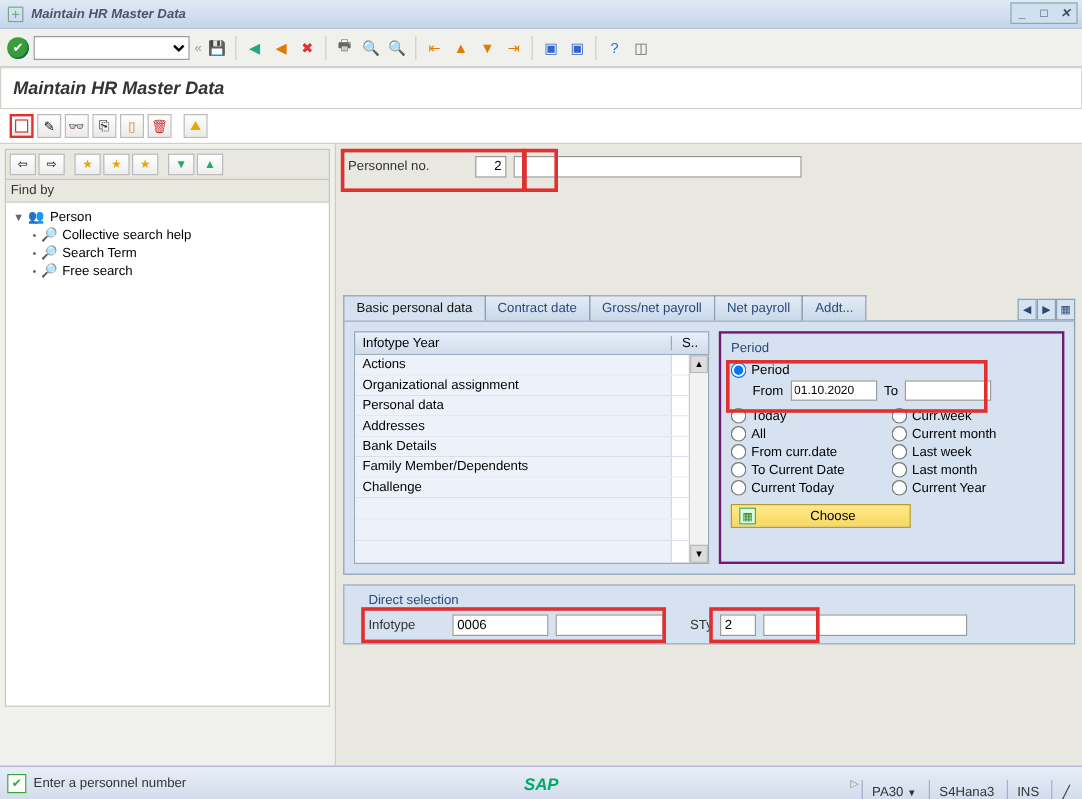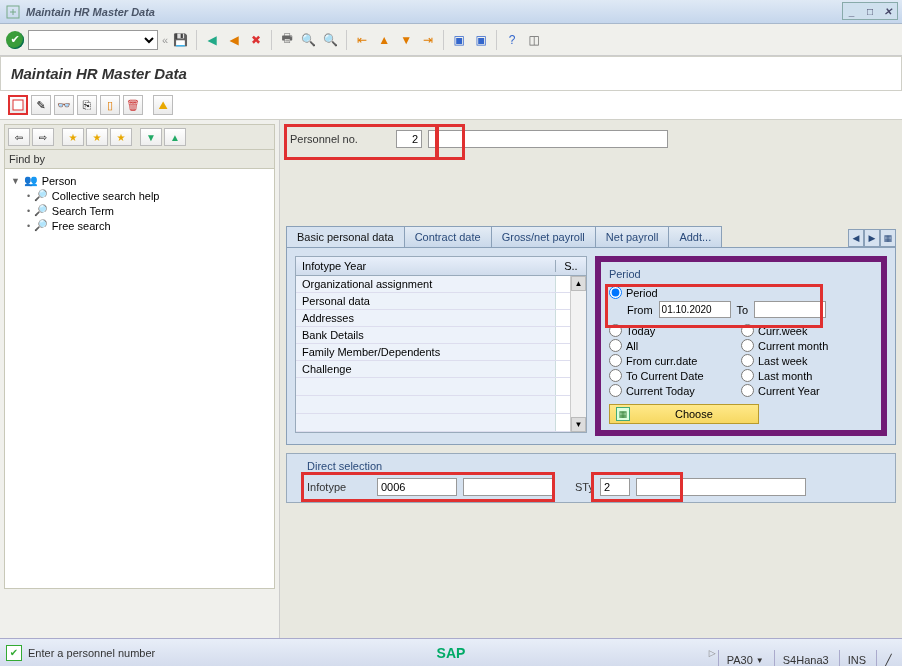--- a/index.html
+++ b/index.html
@@ -48,42 +48,42 @@
 
 
 .rightpane{flex:1;background:#e8e8e0;padding:4px 6px 6px 6px;position:relative;}
 .persrow{display:flex;align-items:center;gap:6px;padding:6px 4px 40px 4px;position:relative;}
 .persrow label{width:100px;color:#333;}
 .persrow input{height:18px;border:1px solid #999;background:#fff;padding:0 3px;}
 .persrow .hl1{position:absolute; left:-2px; top:0px; width:155px; height:36px; border:3px solid #e03030; pointer-events:none;}
 .persrow .valbox{position:absolute; left:149px; top:0px; width:30px; height:36px; border:3px solid #e03030; pointer-events:none;}
 
 
-.tabs{display:flex;align-items:flex-end;margin-top:38px;position:relative;}
+.tabs{display:flex;align-items:flex-end;margin-top:58px;position:relative;}
 .tab{padding:4px 10px;background:linear-gradient(#e4ecf5,#c9d8ea);border:1px solid #8aa0b8;border-bottom:none;margin-right:-1px;color:#2a4a7a;font-size:11px;white-space:nowrap;}
 .tab.active{background:#d6e2f0;color:#111;}
 .tabscroll{margin-left:auto;display:flex;gap:0;}
 .tabscroll .sbtn{width:16px;height:18px;border:1px solid #8aa0b8;background:#d6e2f0;display:flex;align-items:center;justify-content:center;font-size:9px;color:#2a4a7a;}
 
 .tabbody{border:1px solid #8aa0b8;background:#d6e2f0;padding:8px;display:flex;gap:8px;}
 .itbox{flex:1.05;}
 .ithdr{background:linear-gradient(#e8effa,#d0dcec);border:1px solid #9ab;height:20px;display:flex;align-items:center;}
 .ithdr .h1{flex:1;padding:0 6px;border-right:1px solid #9ab;}
 .ithdr .h2{width:30px;text-align:center;}
 .itlist{background:#fff;border:1px solid #9ab;border-top:none;position:relative;}
 .itrow{display:flex;border-bottom:1px solid #dde;}
 .itrow .c1{flex:1;padding:2px 6px;background:#edf2fa;border-right:1px solid #cdd;}
 .itrow .c2{width:30px;background:#fff;}
 .itrow.empty .c1{background:#edf2fa;height:17px;}
 .vscroll{position:absolute;right:0;top:0;bottom:0;width:16px;background:#eee;border-left:1px solid #ccc;display:flex;flex-direction:column;}
 .vscroll .ar{height:15px;background:#ddd;border:1px solid #bbb;text-align:center;font-size:8px;line-height:13px;}
 .vscroll .track{flex:1;background:#f2f2f2;}
 
 
-.periodbox{flex:0.95;border:6px solid #701a75;background:#d6e2f0;padding:6px 8px 6px 8px;position:relative;}
+.periodbox{flex:0.95;border:2px solid #701a75;background:#d6e2f0;padding:6px 8px 6px 8px;position:relative;}
 .periodbox .ptitle{margin-bottom:6px;color:#2a4a7a;}
 .periodbox .radio{display:flex;align-items:center;gap:4px;margin:2px 0;}
 .periodbox .radio input{margin:0;}
 .periodbox .twocol{display:flex;}
 .periodbox .col{flex:1;}
 .periodbox .fromrow{display:flex;align-items:center;gap:6px;margin:2px 0 4px 18px;}
 .periodbox .fromrow input{width:72px;height:17px;border:1px solid #999;background:#fff;padding:0 2px;font-size:10px;}
 .periodbox .hl2{position:absolute;left:4px;top:22px;width:218px;height:44px;border:3px solid #e03030;pointer-events:none;}
 .choosebtn{margin-top:5px;width:150px;height:20px;background:linear-gradient(#ffe98a,#f6d862);border:1px solid #b89b2e;display:flex;align-items:center;gap:6px;padding:0 6px;}
 .choosebtn .cicon{width:14px;height:14px;border:1px solid #4a7;background:#dfd;color:#2a7a2a;display:flex;align-items:center;justify-content:center;font-size:9px;}
@@ -93,21 +93,21 @@
 .dirsel .dtitle{color:#2a4a7a;margin-bottom:6px;}
 .dirsel .drow{display:flex;align-items:center;gap:6px;position:relative;}
 .dirsel label{color:#333;}
 .dirsel input{height:18px;border:1px solid #999;background:#fff;padding:0 3px;}
 .dirsel .hl3{position:absolute;left:-6px;top:-6px;width:254px;height:30px;border:3px solid #e03030;pointer-events:none;}
 .dirsel .hl4{position:absolute;left:284px;top:-6px;width:92px;height:30px;border:3px solid #e03030;pointer-events:none;}
 
 
 .statusbar{position:absolute;left:0;right:0;bottom:0;height:28px;background:linear-gradient(#e8eef8,#d4dced);border-top:1px solid #aac;display:flex;align-items:center;padding:0 6px;color:#333;}
 .statusbar .sicon{width:16px;height:16px;background:#fff;border:1px solid #3a3;display:flex;align-items:center;justify-content:center;color:#3a3;font-size:10px;margin-right:6px;}
-.statusbar .saplogo{position:absolute;left:50%;transform:translateX(-50%);color:#0a6;font-weight:bold;font-size:14px;}
+.statusbar .saplogo{position:absolute;left:50%;transform:translateX(-50%);color:#0a6;font-weight:bold;font-size:14px;font-style:italic;}
 .statusbar .rightinfo{margin-left:auto;display:flex;gap:2px;align-items:center;}
 .statusbar .rcell{padding:0 8px;border-left:1px solid #aac;height:20px;display:flex;align-items:center;margin-top:15px;}
 .statusbar .caret{font-size:8px;margin-left:3px;}
 .statusbar .tri{color:#888;font-size:9px;}
 </style>
 </head>
 <body>
 
 <div class="titlebar">
   <span class="ticon">
@@ -229,20 +229,24 @@
 
     <div class="tabbody">
 
       <div class="itbox">
         <div class="ithdr">
           <div class="h1">Infotype Year</div>
           <div class="h2">S..</div>
         </div>
         <div class="itlist">
           <div class="itrow">
+              <div class="c1">Actions</div>
+              <div class="c2"></div>
+            </div>
+          <div class="itrow">
               <div class="c1">Organizational assignment</div>
               <div class="c2"></div>
             </div>
           <div class="itrow">
               <div class="c1">Personal data</div>
               <div class="c2"></div>
             </div>
           <div class="itrow">
               <div class="c1">Addresses</div>
               <div class="c2"></div>

